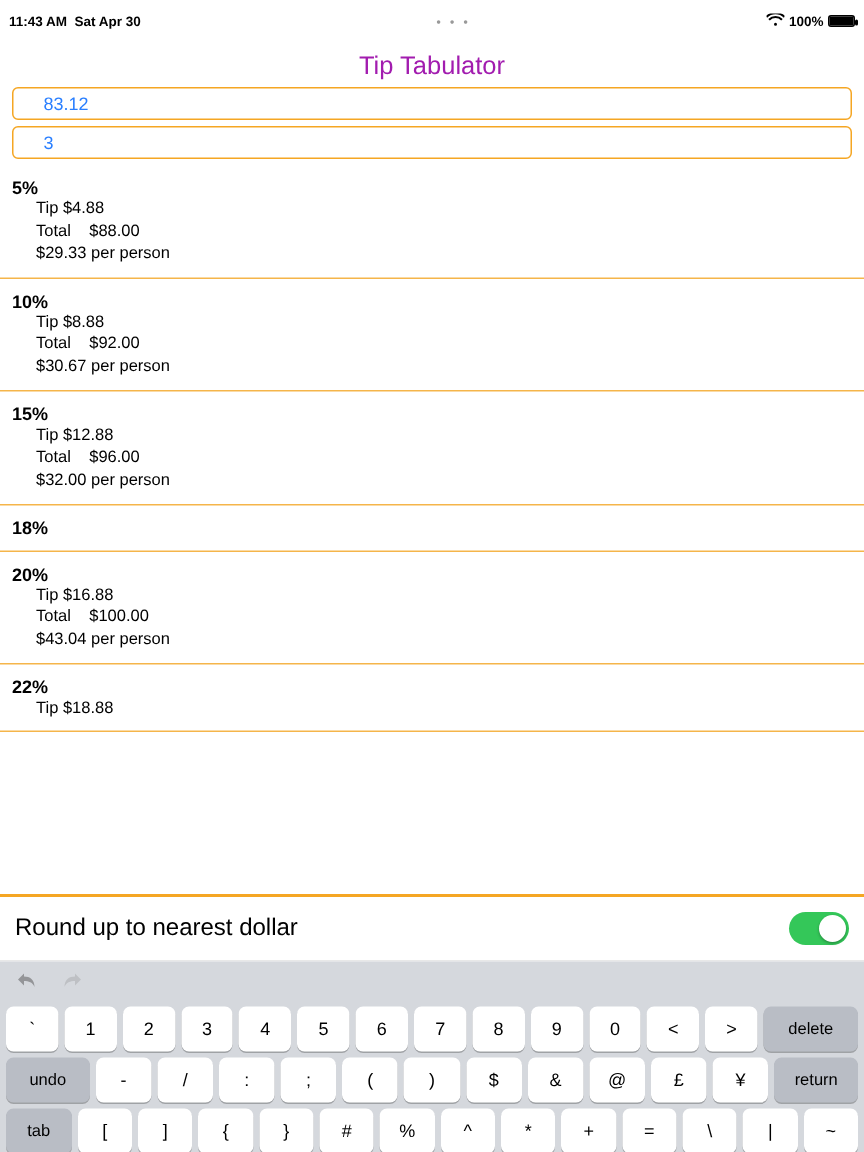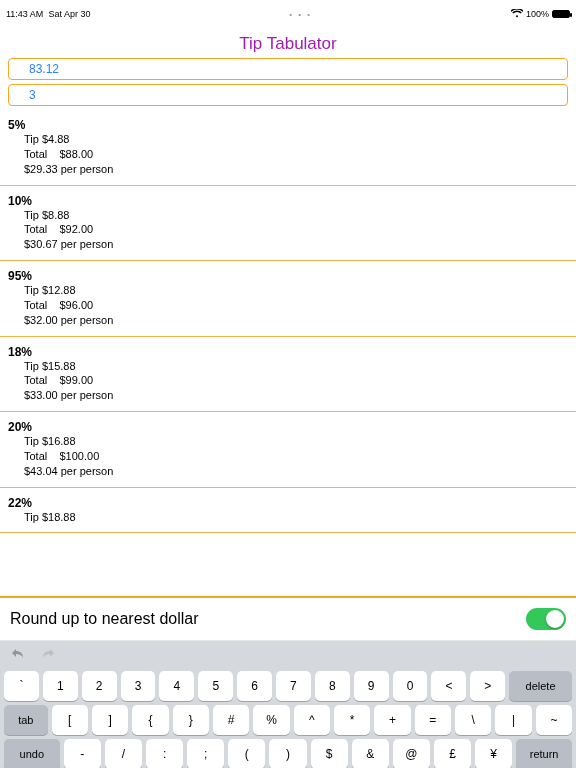--- a/index.html
+++ b/index.html
@@ -1,17 +1,17 @@
 <!DOCTYPE html>
 <html><head>
 <meta charset="utf-8">
 <style>
   * { box-sizing: border-box; margin: 0; padding: 0; }
   html, body { width: 576px; height: 768px; font-family: -apple-system, Helvetica, Arial, sans-serif; background: #fff; overflow: hidden; }
-  .status-bar { display:flex; align-items:center; height:14px; padding:14px 6px; font-size:9px; font-weight:400; color:#000; }
+  .status-bar { display:flex; align-items:center; height:14px; padding:14px 6px; font-size:9px; font-weight:700; color:#000; }
   .status-left { flex:0 0 auto; }
   .status-mid { flex:1; text-align:center; color:#999; letter-spacing:2px; font-size:8px;}
   .status-right { flex:0 0 auto; display:flex; align-items:center; gap:3px;}
   .batt { display:inline-block; width:18px; height:8px; border:1px solid #000; border-radius:2px; position:relative; }
   .batt::after { content:""; position:absolute; right:-3px; top:2px; width:2px; height:4px; background:#000; border-radius:1px;}
   .batt i { display:block; width:100%; height:100%; background:#000; }
   .wifi { display:inline-block; }
 
   .app-title { text-align:center; color:#a21caf; font-size:17px; padding:6px 0 4px; }
 
@@ -87,34 +87,29 @@
   </div>
   <div class="row">
     <div class="pct">10%</div>
     <div class="details">
       <div>Tip $8.88</div>
       <div><span class="lbl">Total</span>&nbsp;&nbsp;&nbsp;&nbsp;<span>$92.00</span></div>
       <div>$30.67 per person</div>
     </div>
   </div>
   <div class="row">
-    <div class="pct">95%</div>
+    <div class="pct">15%</div>
     <div class="details">
       <div>Tip $12.88</div>
       <div><span class="lbl">Total</span>&nbsp;&nbsp;&nbsp;&nbsp;<span>$96.00</span></div>
       <div>$32.00 per person</div>
     </div>
   </div>
   <div class="row">
     <div class="pct">18%</div>
-    <div class="details">
-      <div>Tip $15.88</div>
-      <div><span class="lbl">Total</span>&nbsp;&nbsp;&nbsp;&nbsp;<span>$99.00</span></div>
-      <div>$33.00 per person</div>
-    </div>
   </div>
   <div class="row">
     <div class="pct">20%</div>
     <div class="details">
       <div>Tip $16.88</div>
       <div><span class="lbl">Total</span>&nbsp;&nbsp;&nbsp;&nbsp;<span>$100.00</span></div>
       <div>$43.04 per person</div>
     </div>
   </div>
   <div class="row cut">
@@ -155,59 +150,59 @@
     <div class="key">9</div>
     <div class="key">0</div>
     <div class="key">&lt;</div>
     <div class="key">&gt;</div>
     <div class="key dark kwide">
         <small>delete</small>
       </div>
   </div>
 
   <div class="krow">
+    <div class="key dark kundo">
+        <small>undo</small>
+      </div>
+    <div class="key">-</div>
+    <div class="key">/</div>
+    <div class="key">:</div>
+    <div class="key">;</div>
+    <div class="key">(</div>
+    <div class="key">)</div>
+    <div class="key">$</div>
+    <div class="key">&amp;</div>
+    <div class="key">@</div>
+    <div class="key">£</div>
+    <div class="key">¥</div>
+    <div class="key dark kret">
+        <small>return</small>
+      </div>
+  </div>
+
+  <div class="krow">
     <div class="key dark ktab">
         <small>tab</small>
       </div>
     <div class="key">[</div>
     <div class="key">]</div>
     <div class="key">{</div>
     <div class="key">}</div>
     <div class="key">#</div>
     <div class="key">%</div>
     <div class="key">^</div>
     <div class="key">*</div>
     <div class="key">+</div>
     <div class="key">=</div>
     <div class="key">\</div>
     <div class="key">|</div>
     <div class="key">~</div>
   </div>
 
   <div class="krow">
-    <div class="key dark kundo">
-        <small>undo</small>
-      </div>
-    <div class="key">-</div>
-    <div class="key">/</div>
-    <div class="key">:</div>
-    <div class="key">;</div>
-    <div class="key">(</div>
-    <div class="key">)</div>
-    <div class="key">$</div>
-    <div class="key">&amp;</div>
-    <div class="key">@</div>
-    <div class="key">£</div>
-    <div class="key">¥</div>
-    <div class="key dark kret">
-        <small>return</small>
-      </div>
-  </div>
-
-  <div class="krow">
     <div class="key dark kundo dim"></div>
     <div style="flex:.55"></div>
     <div class="key">…</div>
     <div class="key">.</div>
     <div class="key">,</div>
     <div class="key">?</div>
     <div class="key">!</div>
     <div class="key">'</div>
     <div class="key">"</div>
     <div class="key">_</div>

